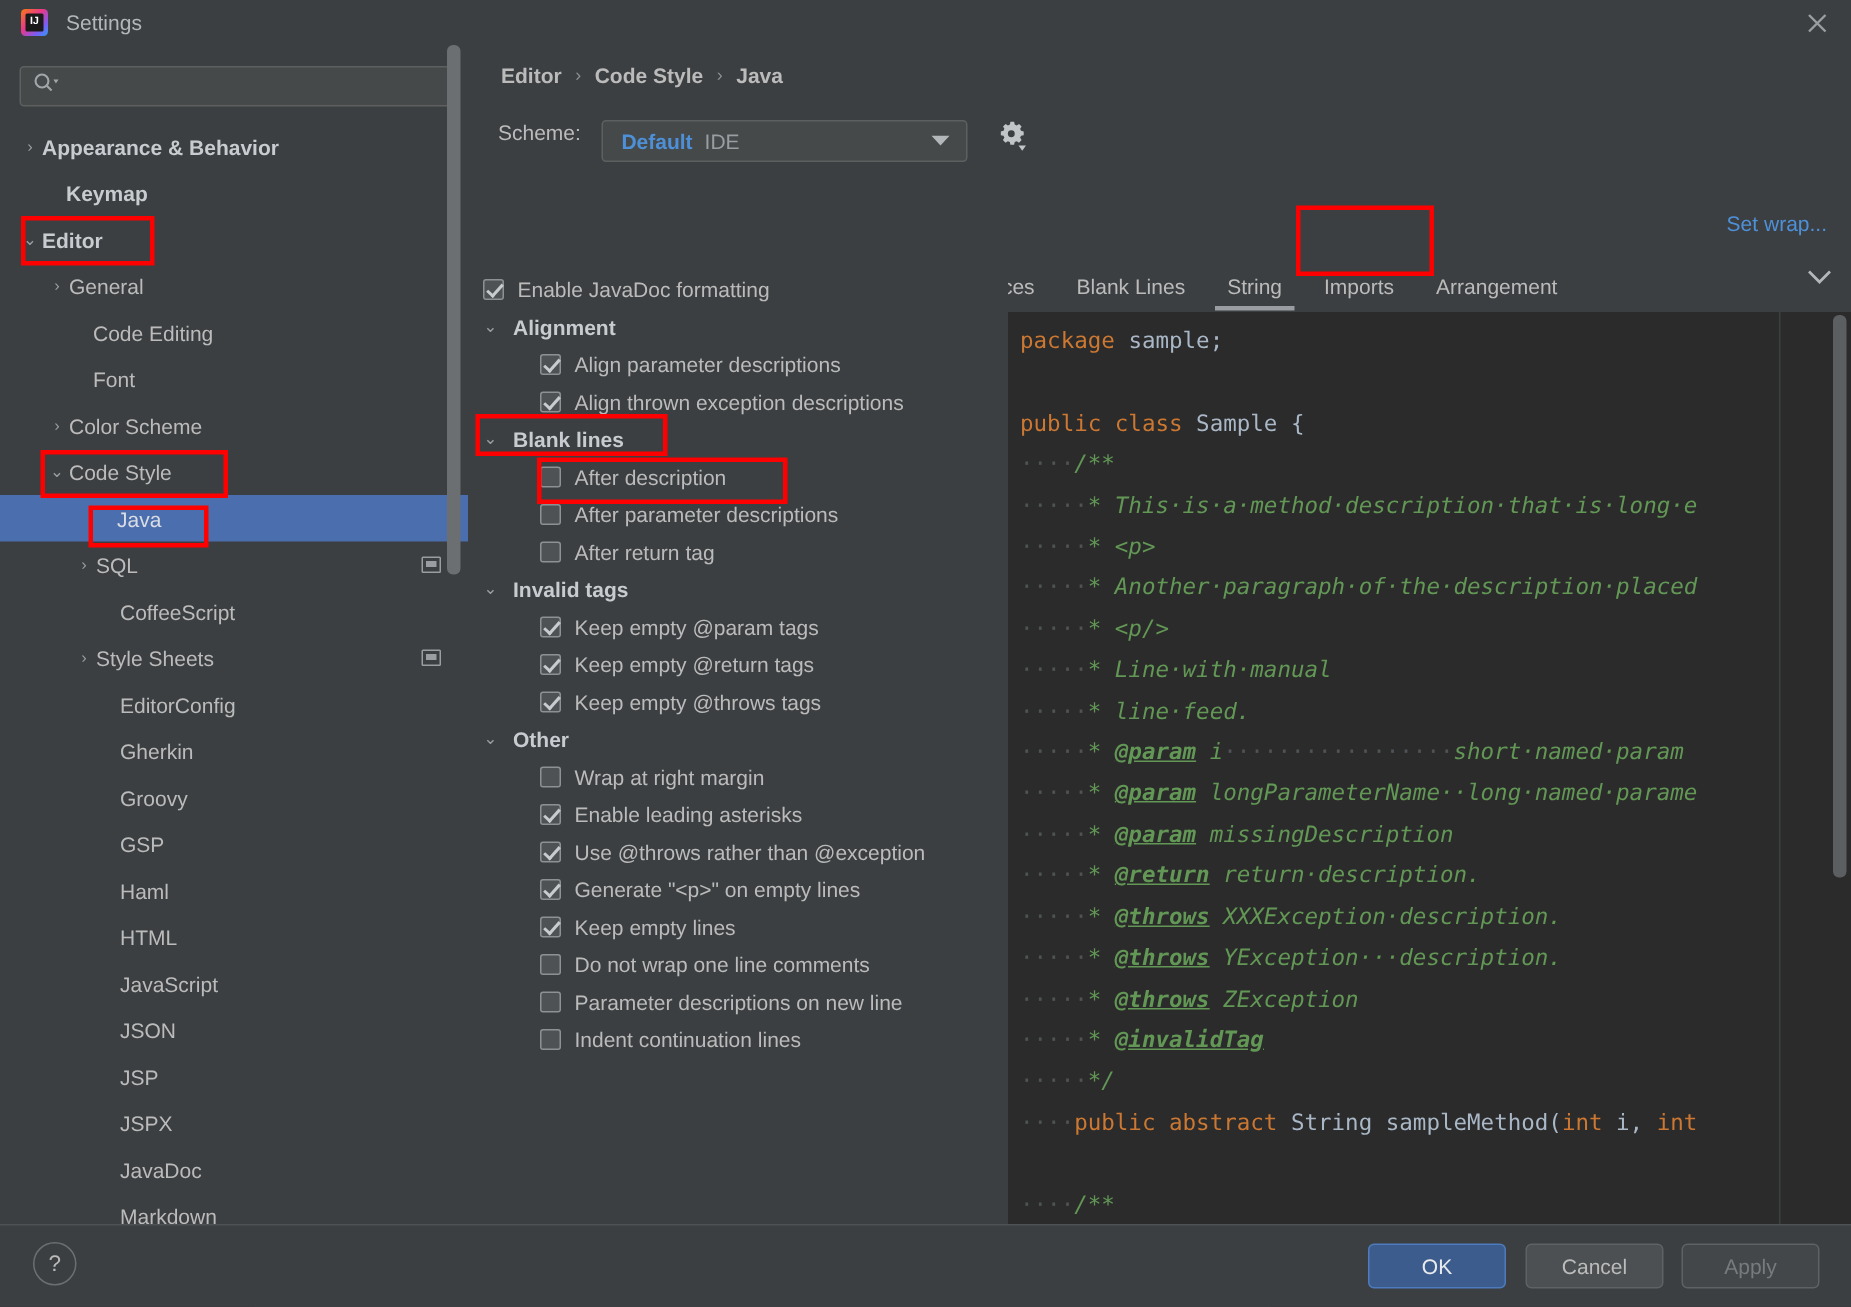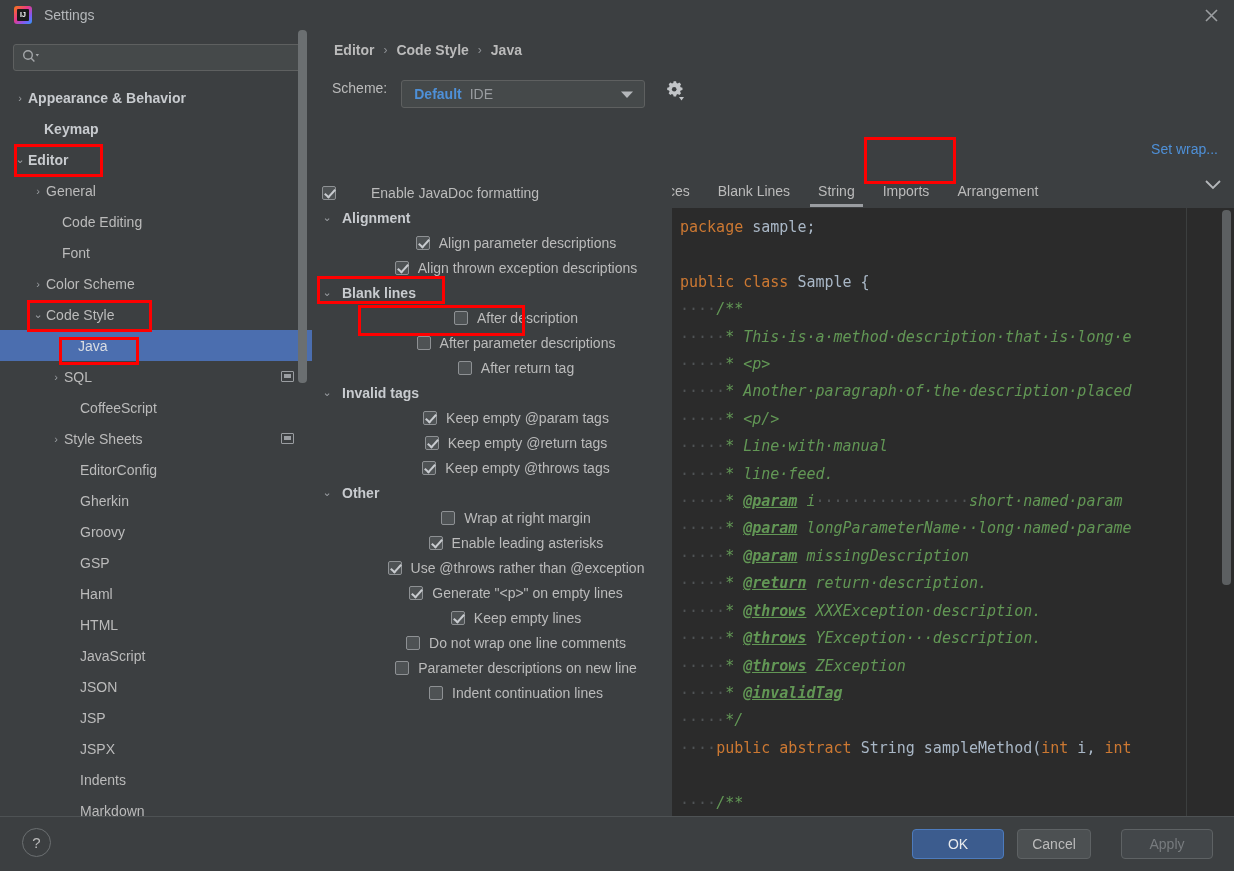--- a/index.html
+++ b/index.html
@@ -116,22 +116,22 @@
   .tab-underline {
     position: absolute; left: 14px; right: 0; top: 178px; height: 1px; background: #4e5254;
   }
 
   
   .options {
     position: absolute; left: 0; top: 150px; width: 360px; height: 636px;
     background: #3c3f41; overflow: hidden;
   }
   .opt-row { display: flex; align-items: center; height: 25px; padding-left: 8px; }
-  .opt-row.indent1 { padding-left: 10px; gap: 26px; }
-  .opt-row.indent2 { padding-left: 48px; justify-content: center; }
+  .opt-row.indent1 { padding-left: 10px; }
+  .opt-row.indent2 { padding-left: 48px; }
   .opt-row.group { padding-left: 8px; }
   .chk {
     width: 14px; height: 14px; border: 1px solid #8e9194; background: #4e5254;
     border-radius: 2px; position: relative; flex: none;
   }
   .chk.on::after {
     content: ""; position: absolute; left: 4px; top: 0px; width: 4px; height: 9px;
     border: solid #c8cbcf; border-width: 0 2px 2px 0; transform: rotate(42deg);
   }
   .opt-label { margin-left: 9px; font-size: 14px; color: #bbbbbb; white-space: nowrap; }
@@ -323,21 +323,21 @@
           <div class="tlabel">JSP</div>
         </div>
         <div class="tree-row">
           <div style="width: 64px; flex: 0 0 auto;"></div>
           <div class="arrow"></div>
           <div class="tlabel">JSPX</div>
         </div>
         <div class="tree-row">
           <div style="width: 64px; flex: 0 0 auto;"></div>
           <div class="arrow"></div>
-          <div class="tlabel">Indents</div>
+          <div class="tlabel">JavaDoc</div>
         </div>
         <div class="tree-row">
           <div style="width: 64px; flex: 0 0 auto;"></div>
           <div class="arrow"></div>
           <div class="tlabel">Markdown</div>
         </div>
       </div>
     <div class="sb-track">
       <div class="sb-thumb" style="top:0px;height:353px;"></div>
     </div>
@@ -508,21 +508,21 @@
 </pre>
       <div class="pv-scroll-v" style="top:2px;height:375px;"></div>
       <div class="pv-scroll-h" style="left:8px;width:190px;"></div>
     </div>
   </div>
 
   <div class="footer">
     <div class="footer-sep"></div>
     <div class="help-btn">?</div>
     <div class="btn primary" style="left:912px;width:92px;">OK</div>
-    <div class="btn" style="left:1017px;width:74px;">Cancel</div>
+    <div class="btn" style="left:1017px;width:92px;">Cancel</div>
     <div class="btn disabled" style="left:1121px;width:92px;">Apply</div>
   </div>
 
   <div id="annos">
       <div class="anno" style="left: 14px; top: 144px; width: 89px; height: 33px; border-color: rgb(255, 0, 0);"></div>
       <div class="anno" style="left: 27px; top: 300px; width: 125px; height: 32px; border-color: rgb(255, 0, 0);"></div>
       <div class="anno" style="left: 59px; top: 337px; width: 80px; height: 28px; border-color: rgb(255, 0, 0);"></div>
       <div class="anno" style="left: 864px; top: 137px; width: 92px; height: 47px; border-color: rgb(255, 0, 0);"></div>
       <div class="anno" style="left: 317px; top: 276px; width: 128px; height: 28px; border-color: rgb(255, 0, 0);"></div>
       <div class="anno" style="left: 358px; top: 305px; width: 167px; height: 31px; border-color: rgb(255, 0, 0);"></div>

